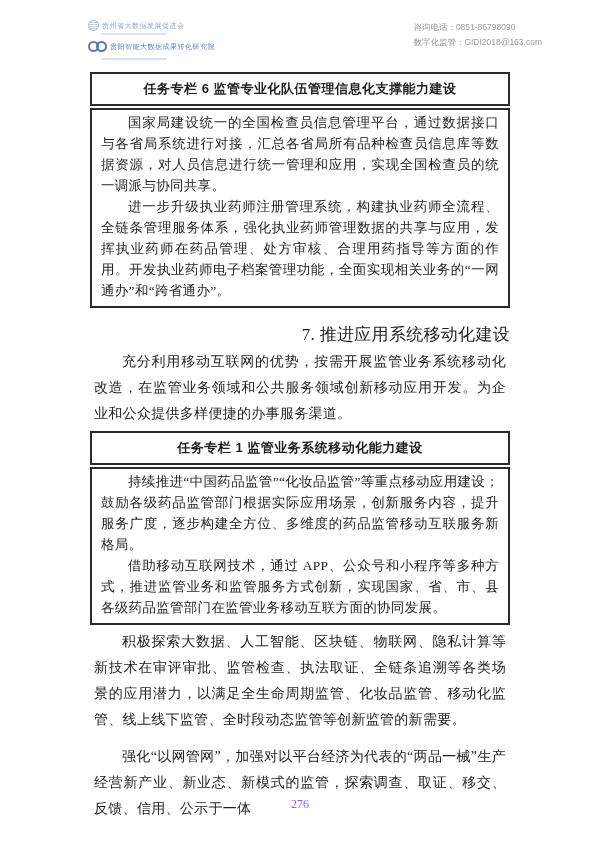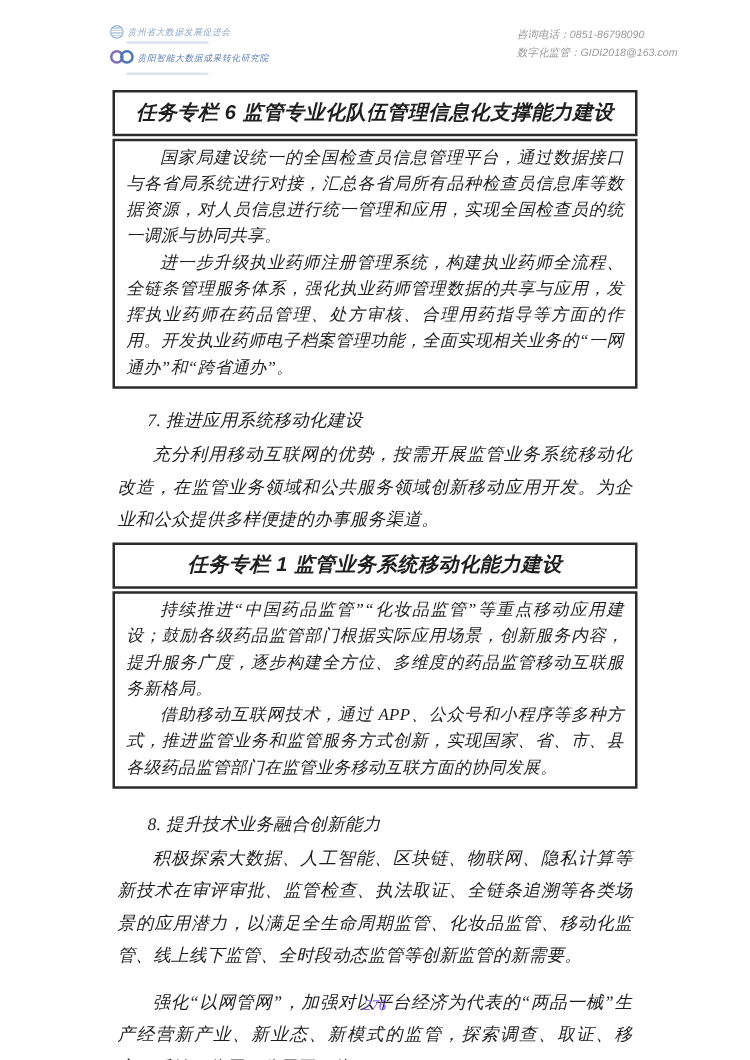--- a/index.html
+++ b/index.html
@@ -1,19 +1,19 @@
 <!DOCTYPE html>
 <html><head>
 <meta charset="utf-8">
 <style>
   html,body { margin:0; padding:0; background:#ffffff; }
   .page {
     position:relative; width:600px; height:848px; background:#ffffff;
     font-family:"Liberation Serif","DejaVu Serif",serif; color:#1f1f1f;
-    overflow:hidden; margin:0 auto;font-style:italic;
+    overflow:hidden; margin:0 auto;
   }
 
   
   .header { position:absolute; top:20px; left:88px; right:58px;
     display:flex; justify-content:space-between; align-items:flex-start; }
   .logo-row { margin-bottom:3px; }
   .logo-main { display:flex; align-items:center; gap:3px; }
   .logo-text { font-family:"Liberation Sans",sans-serif; font-size:7px;
     letter-spacing:0.5px; white-space:nowrap; }
   .logo1-text { color:#8fa9c6; }
@@ -27,33 +27,33 @@
   .ring-g { border:2px solid #7f6db4; }
   .ring-o { border:2px solid #4a7ab5; margin-left:-3px; }
   .contact { font-family:"Liberation Sans",sans-serif; font-size:8.5px;
     color:#9b9b9b; line-height:15px; text-align:left; }
 
   
   .content { position:absolute; left:90px; right:90px; top:72px; }
 
   .task-box-title {
     border:2px solid #2b2b2b; text-align:center; font-weight:bold;
-    font-family:"Liberation Sans",sans-serif; font-size:16px;
+    font-family:"Liberation Sans",sans-serif; font-size:13px;
     padding:6px 4px; letter-spacing:0.5px;
   }
   .task-box-body {
     border:2px solid #2b2b2b; margin-top:2px; padding:2px 9px 5px 9px;
   }
   .task-box-body p {
     margin:0; text-indent:2em; font-size:13.5px; line-height:21px;
     text-align:justify; letter-spacing:0.3px;
   }
 
-  .sec-heading { margin:16px 0 0 0; padding-left:2em; font-size:14px;
-    font-weight:normal; line-height:21px; letter-spacing:0.3px; }
+  .sec-heading { margin:16px 0 0 0; padding-left:2em; font-size:17px;
+    font-weight:normal; line-height:21px; letter-spacing:0.3px;text-align:right; }
   .body-p { margin:4px; text-indent:2em; font-size:14px; line-height:26px;
     text-align:justify; letter-spacing:0.3px; }
   .gap-before-box { margin-top:4px; }
   .sec8-heading { margin-top:19px; }
   .sec8-p2 { margin-top:11px; }
 
   .footer { position:absolute; left:0; right:0; bottom:36px;
     text-align:center; font-size:12px; color:#8b5cf6; }
 </style>
 </head>
@@ -100,21 +100,20 @@
     <p class="body-p">充分利用移动互联网的优势，按需开展监管业务系统移动化改造，在监管业务领域和公共服务领域创新移动应用开发。为企业和公众提供多样便捷的办事服务渠道。</p>
 
     <section class="gap-before-box">
       <div class="task-box-title">任务专栏 1 监管业务系统移动化能力建设</div>
       <div class="task-box-body">
         <p>持续推进“中国药品监管”“化妆品监管”等重点移动应用建设；鼓励各级药品监管部门根据实际应用场景，创新服务内容，提升服务广度，逐步构建全方位、多维度的药品监管移动互联服务新格局。</p>
         <p>借助移动互联网技术，通过 APP、公众号和小程序等多种方式，推进监管业务和监管服务方式创新，实现国家、省、市、县各级药品监管部门在监管业务移动互联方面的协同发展。</p>
       </div>
     </section>
 
-    <h3 class="sec-heading sec8-heading">8. 提升技术业务融合创新能力</h3>
     <p class="body-p">积极探索大数据、人工智能、区块链、物联网、隐私计算等新技术在审评审批、监管检查、执法取证、全链条追溯等各类场景的应用潜力，以满足全生命周期监管、化妆品监管、移动化监管、线上线下监管、全时段动态监管等创新监管的新需要。</p>
     <p class="body-p sec8-p2">强化“以网管网”，加强对以平台经济为代表的“两品一械”生产经营新产业、新业态、新模式的监管，探索调查、取证、移交、反馈、信用、公示于一体</p>
 
   </div>
 
   <div class="footer">276</div>
 
 </div>
 
 </body></html>

